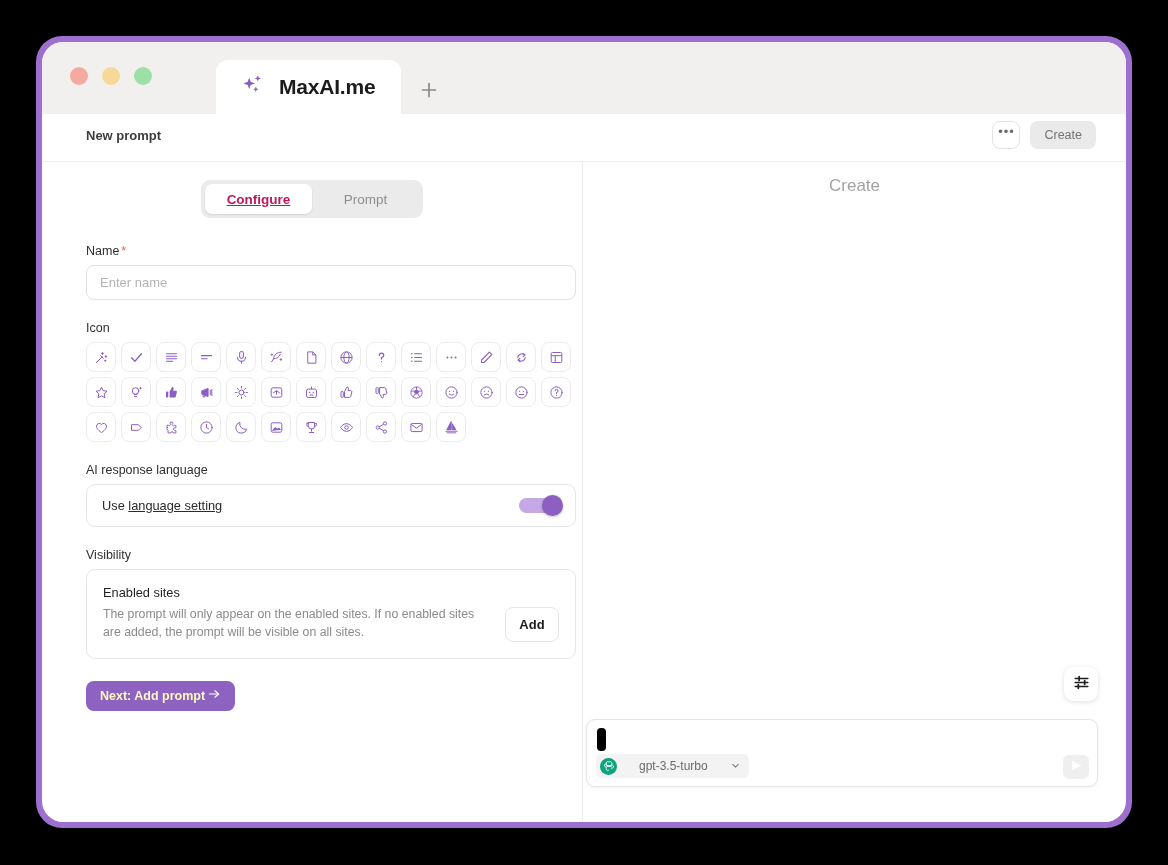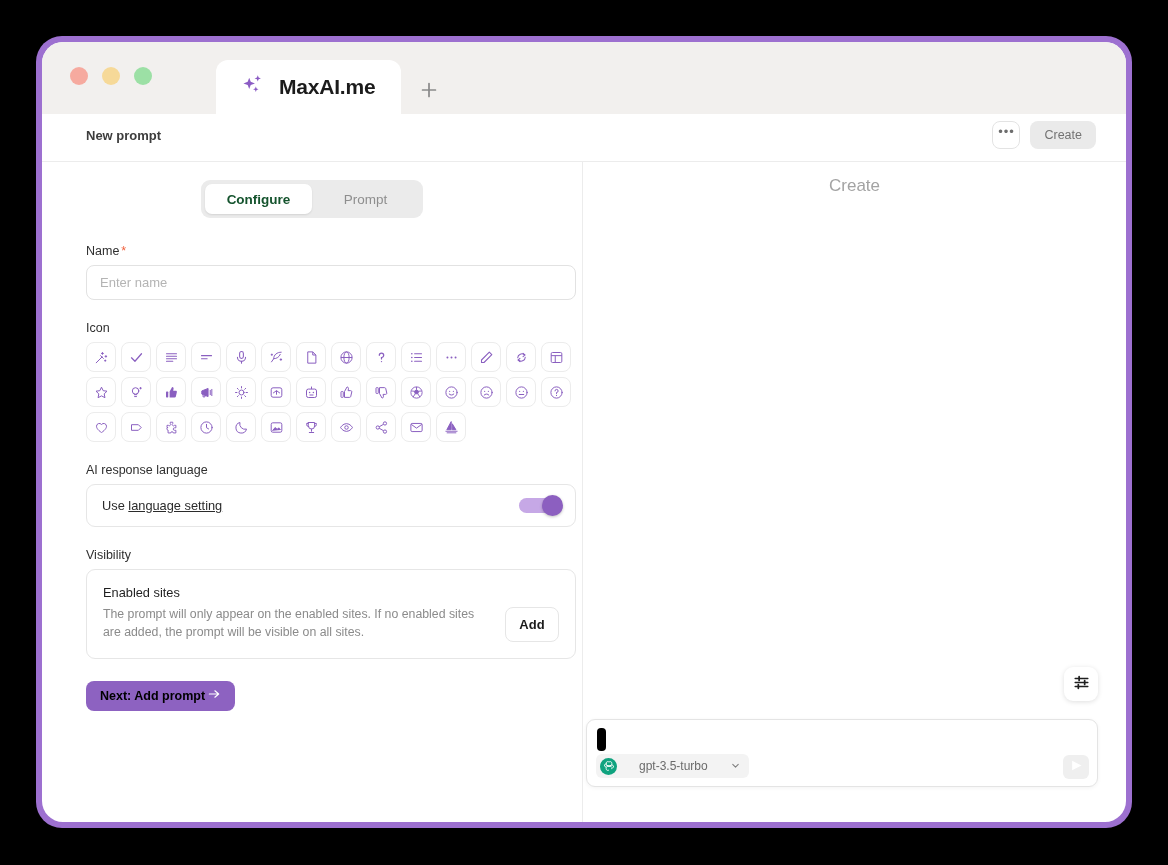--- a/index.html
+++ b/index.html
@@ -138,23 +138,24 @@
   .seg {
     flex: 1;
     height: 30px;
     border-radius: 7px;
     display: flex; align-items: center; justify-content: center;
     font-size: 13.5px;
     color: #8e8e8e;
   }
   .seg.active {
     background: #ffffff;
-    color: #14532d;
+    color: #be185d;
     font-weight: bold;
     box-shadow: 0 1px 2px rgba(0,0,0,.1);
+    text-decoration: underline;
   }
 
   .field-label {
     font-size: 12.5px;
     color: #2f2f2f;
     margin-bottom: 7px;
   }
   .req { color: #f0603c; margin-left: 2px; }
 
   #name-input {
@@ -250,21 +251,21 @@
     flex: none;
   }
 
   #next-btn {
     margin-top: 22px;
     height: 30px;
     padding: 4px 14px;
     border: none;
     border-radius: 8px;
     background: #8d62c1;
-    color: #000000;
+    color: #fef9c3;
     font-size: 12.5px;
     font-weight: bold;
     display: inline-flex; align-items: center; gap: 2px;
     font-family: "Liberation Sans", sans-serif;
   }
 
   
   #preview-title {
     position: absolute;
     top: 14px; left: 0; right: 0;

